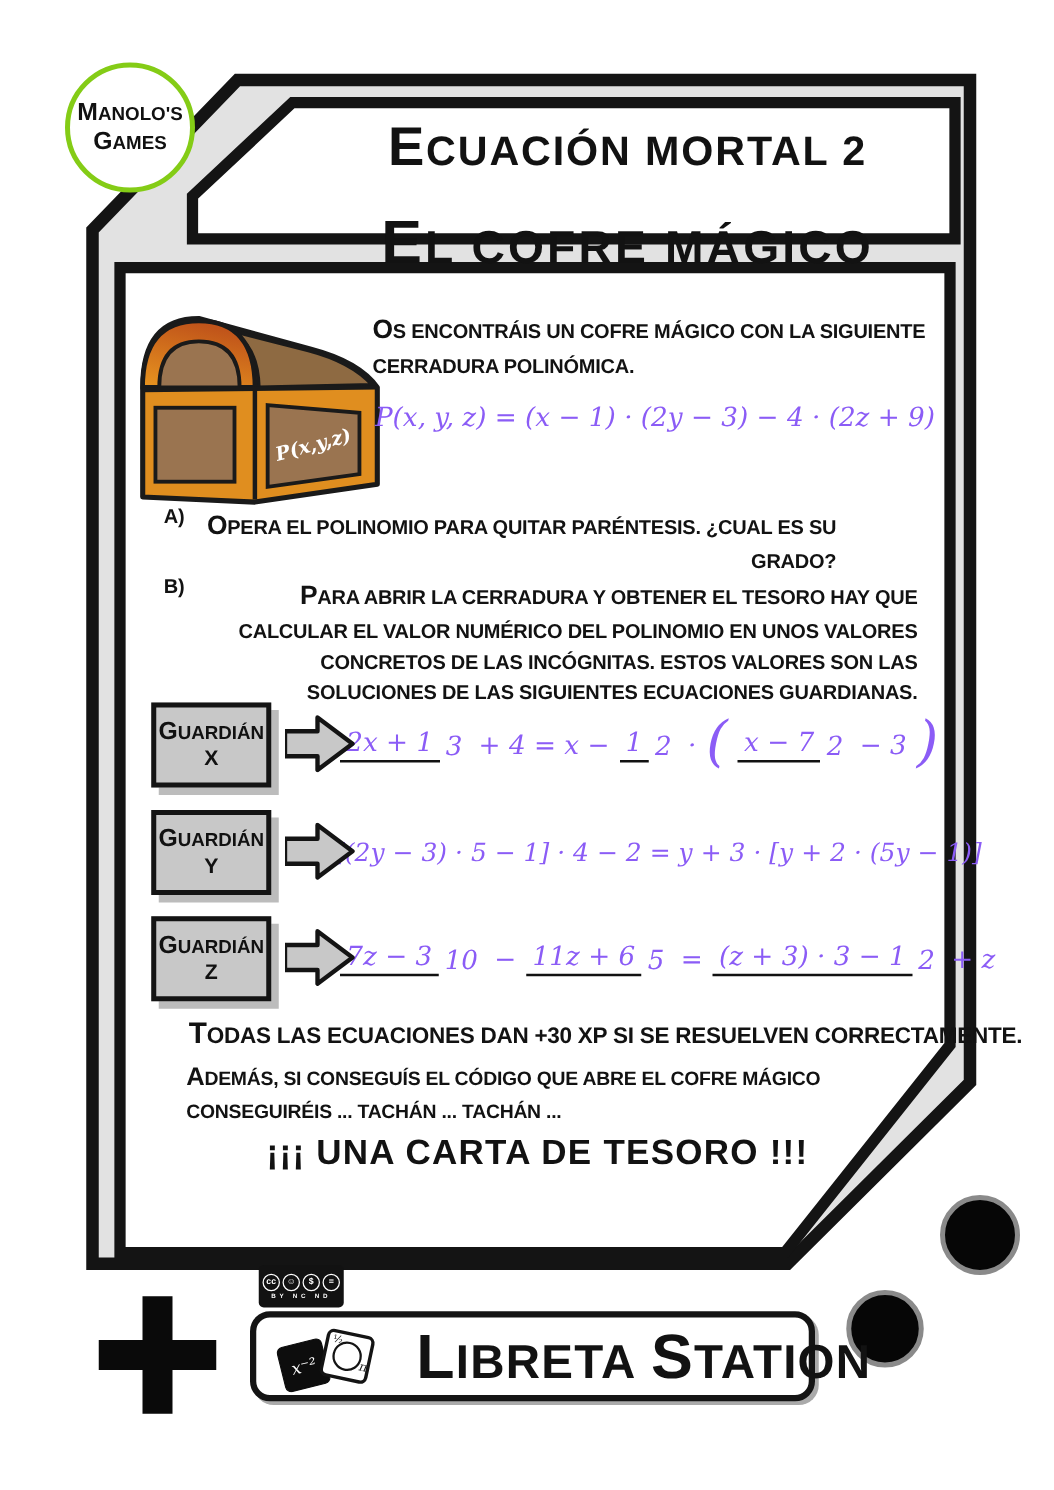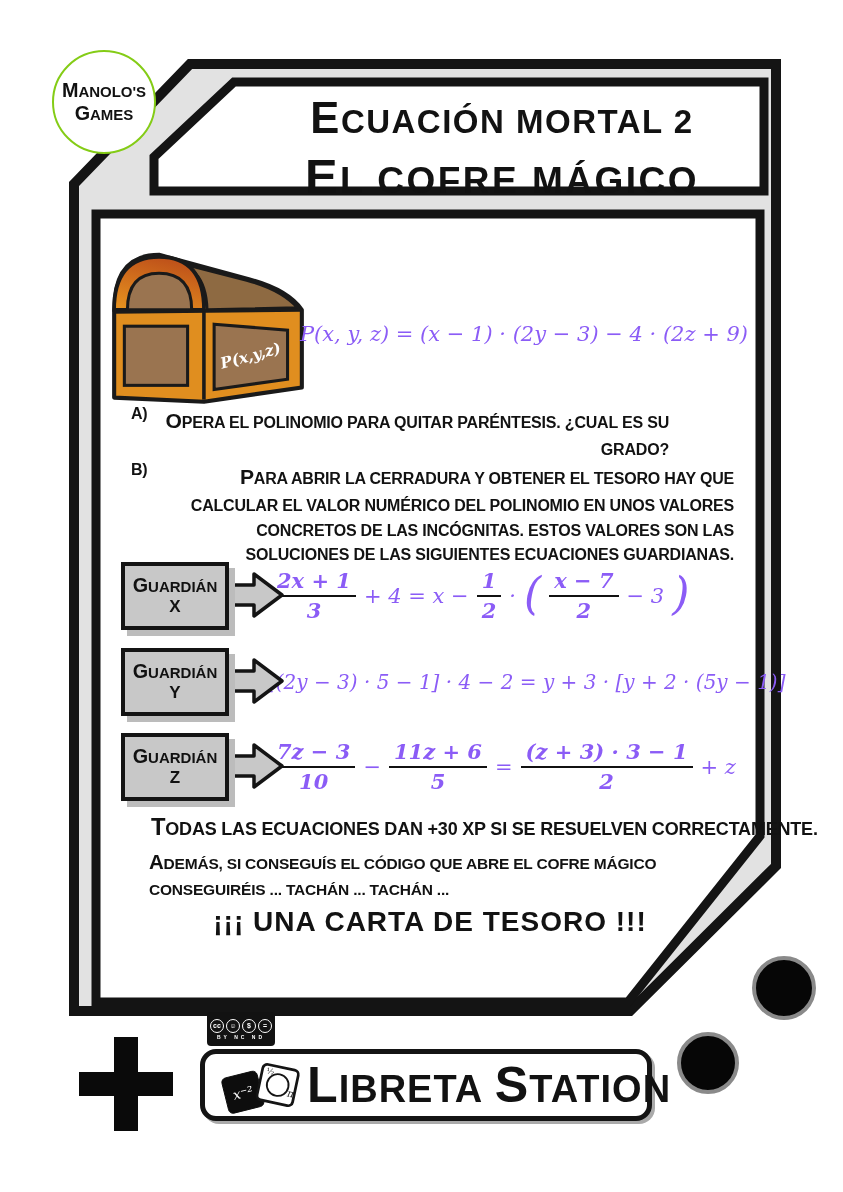--- a/index.html
+++ b/index.html
@@ -2,63 +2,63 @@
 <html><head>
 <meta charset="utf-8">
 <style>
   html,body{margin:0;padding:0;background:#fff;}
   #canvas{position:relative;width:843px;height:1192px;background:#fff;overflow:hidden;
           font-family:"Liberation Sans",sans-serif;color:#111;}
   .abs{position:absolute;}
   .comic{font-family:"Liberation Sans",sans-serif;font-weight:700;color:#121212;letter-spacing:-0.2px;}
   .flcap::first-letter{font-size:1.32em;font-weight:900;}
   
-  .badge{left:52px;top:50px;width:104px;height:104px;border:2px solid #84cc16;border-radius:50%;
+  .badge{left:52px;top:50px;width:104px;height:104px;border:4px solid #84cc16;border-radius:50%;
          background:#fff;display:flex;flex-direction:column;align-items:center;justify-content:center;
          z-index:5;box-sizing:border-box;text-align:center;}
   .badge .bline{font-size:15px;font-weight:900;line-height:1.15;display:inline-block;}
   
   .titlewrap{left:240px;top:94px;width:524px;text-align:center;z-index:3;}
   .title1{font-size:33px;font-weight:900;letter-spacing:1.5px;display:inline-block;}
-  .title2{font-size:37px;font-weight:900;letter-spacing:2.5px;display:inline-block;margin-top:5px;}
+  .title2{font-size:37px;font-weight:900;letter-spacing:2.5px;display:inline-block;margin-top:23px;}
   
   .intro{left:298px;top:247px;width:458px;font-size:16px;line-height:1.6;}
   .polyeq{left:298px;top:322px;width:452px;text-align:center;}
   .math{font-family:"DejaVu Serif",serif;font-style:italic;font-size:21px;color:#8b5cf6;}
   .qlabel{font-size:16px;font-weight:800;}
   .qtext{font-size:16px;line-height:1.55;text-align:right;}
   
-  .gbox{width:108px;height:68px;background:#c8c8c8;border:4px solid #141414;box-sizing:border-box;
+  .gbox{width:96px;height:68px;background:#c8c8c8;border:4px solid #141414;box-sizing:border-box;
         box-shadow:6px 6px 0 #bcbcbc;display:flex;flex-direction:column;align-items:center;
         justify-content:center;text-align:center;z-index:3;}
   .gbox .gtitle{font-size:15px;font-weight:900;line-height:1.1;display:block;}
   .gbox .gletter{font-size:17px;font-weight:900;line-height:1.2;display:block;}
   .garrow{z-index:2;}
   .eqrow{display:flex;align-items:center;gap:8px;white-space:nowrap;}
-  .frac{display:inline-flex;flex-direction:column;align-items:center;text-align:center;line-height:1.15;font-weight:bold;}
+  .frac{display:inline-flex;flex-direction:row;align-items:center;text-align:center;line-height:1.15;}
   .frac .num{border-bottom:2.5px solid #111;padding:0 5px 2px;}
   .frac .den{padding:2px 5px 0;}
   .bigp{font-size:210%;font-weight:400;line-height:.9;transform:translateY(-2px);}
   .mtext{white-space:pre;}
   
   .xpnote{left:151px;top:813px;width:610px;font-size:18px;white-space:nowrap;}
   .bonusnote{left:149px;top:847px;width:530px;font-size:15.5px;line-height:1.5;}
   .treasure{left:130px;top:906px;width:600px;text-align:center;font-size:28px;font-weight:900;letter-spacing:1px;}
   
   .ccbadge{left:207px;top:1012px;width:68px;height:34px;background:#121212;border-radius:4px;
            display:flex;flex-direction:column;align-items:center;justify-content:center;z-index:3;}
   .ccrow{display:flex;gap:2px;}
   .ccircle{width:12px;height:12px;border:1.3px solid #fff;border-radius:50%;color:#fff;font-size:7px;
            font-weight:700;display:flex;align-items:center;justify-content:center;line-height:1;}
   .ccsub{color:#fff;font-size:5px;letter-spacing:3px;margin-top:1px;font-weight:700;}
   .license{left:284px;top:1017px;font-size:13px;font-weight:800;white-space:nowrap;letter-spacing:0.2px;}
   .brandbox{left:200px;top:1049px;width:452px;height:72px;border:5px solid #141414;border-radius:16px;
             background:#fff;box-sizing:border-box;display:flex;align-items:center;z-index:3;
             box-shadow:3px 3px 0 #aaa;}
-  .brandname{font-size:38px;font-weight:900;letter-spacing:1px;margin-left:0;white-space:nowrap;}
+  .brandname{font-size:38px;font-weight:900;letter-spacing:1px;margin-left:26px;white-space:nowrap;}
   .brandword{display:inline-block;}
   .plusbar{background:#0a0a0a;z-index:2;}
   .dot{border-radius:50%;background:#060606;border:4px solid #8a8a8a;box-sizing:border-box;z-index:2;}
 </style>
 </head>
 <body>
 
 <div id="canvas">
 
   <svg class="abs" width="843" height="1192" viewBox="0 0 843 1192" style="left:0;top:0;">
@@ -88,20 +88,21 @@
     <path d="M 56,30 Q 98,34 99,80 L 188,78 Q 172,60 138,51 Z" fill="#8e6a42" stroke="#1a1a1a" stroke-width="3"></path>
     <path d="M 8,80 Q 8,28 52,28 Q 96,28 96,80 Z" fill="url(#archGrad)" stroke="#1a1a1a" stroke-width="3.5"></path>
     <path d="M 21,80 Q 21,44 52,44 Q 84,44 84,80 Z" fill="#9a7450" stroke="#1a1a1a" stroke-width="3"></path>
     <line x1="8" y1="82" x2="192" y2="80" stroke="#1a1a1a" stroke-width="3.5"></line>
     <line x1="96" y1="82" x2="96" y2="168" stroke="#1a1a1a" stroke-width="3.5"></line>
     <rect x="18" y="96" width="62" height="58" fill="#9a7450" stroke="#1a1a1a" stroke-width="3"></rect>
     <polygon points="106,94 178,100 178,148 106,158" fill="#9a7450" stroke="#1a1a1a" stroke-width="3"></polygon>
     <text x="142" y="130" text-anchor="middle" transform="rotate(-15 142 126)" font-family="DejaVu Serif, serif" font-style="italic" font-weight="bold" font-size="15" fill="#ffffff">P(x,y,z)</text>
   </svg>
 
+  <div class="abs intro comic flcap">OS ENCONTRÁIS UN COFRE MÁGICO CON LA SIGUIENTE CERRADURA POLINÓMICA.</div>
 
   <div class="abs polyeq math">P(x, y, z) = (x − 1) · (2y − 3) − 4 · (2z + 9)</div>
 
   <div class="abs comic qlabel" style="left:131px;top:405px;">A)</div>
   <div class="abs comic qtext flcap" style="left:159px;top:405px;width:510px;">OPERA EL POLINOMIO PARA QUITAR PARÉNTESIS. ¿CUAL ES SU GRADO?</div>
 
   <div class="abs comic qlabel" style="left:131px;top:461px;">B)</div>
   <div class="abs comic qtext flcap" style="left:159px;top:461px;width:575px;">PARA ABRIR LA CERRADURA Y OBTENER EL TESORO HAY QUE CALCULAR EL VALOR NUMÉRICO DEL POLINOMIO EN UNOS VALORES CONCRETOS DE LAS INCÓGNITAS. ESTOS VALORES SON LAS SOLUCIONES DE LAS SIGUIENTES ECUACIONES GUARDIANAS.</div>
 
   <div class="abs gbox" style="left:121px;top:562px;">

